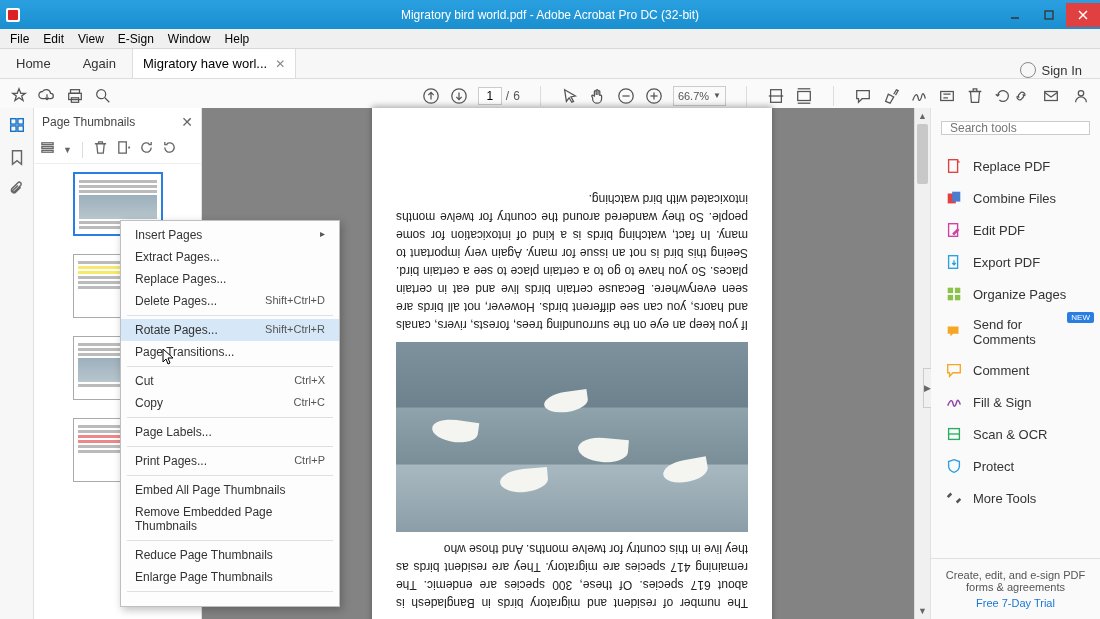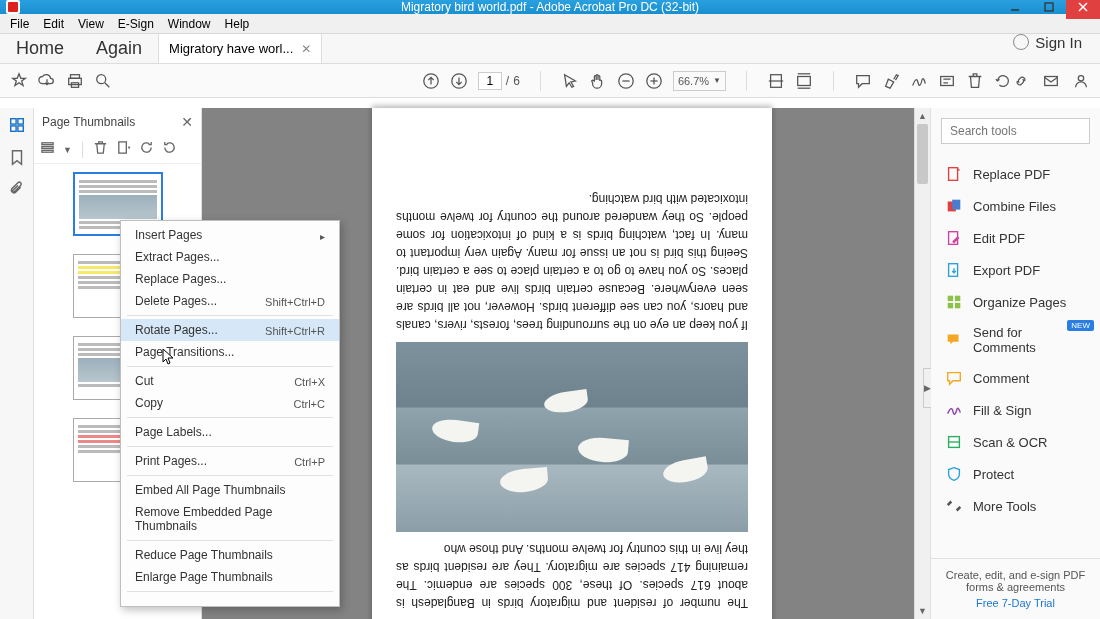--- a/index.html
+++ b/index.html
@@ -1,34 +1,34 @@
 <!DOCTYPE html>
 <html><head>
 <meta charset="utf-8">
 <style>
 * { margin: 0; padding: 0; box-sizing: border-box; font-family: "Segoe UI", Arial, sans-serif; }
 html, body { width: 1100px; height: 619px; overflow: hidden; background: #fff; }
 
-.titlebar { height: 14px; background: linear-gradient(#2aa0e0,#1a8fd0); display:flex; align-items:center; color:#fff; font-size:12px; position:relative; }
+.titlebar { height: 29px; background: linear-gradient(#2aa0e0,#1a8fd0); display:flex; align-items:center; color:#fff; font-size:12px; position:relative; }
 .titlebar .appicon { width:14px; height:14px; margin:0 6px; background:#fff; border-radius:2px; position:relative; }
 .titlebar .appicon::after{content:"";position:absolute;inset:2px;background:#d22;border-radius:1px;}
 .titlebar .title { position:absolute; left:50%; transform:translateX(-50%); }
 .titlebar .winbtns { margin-left:auto; display:flex; }
 .titlebar .winbtn { width:34px; height:24px; display:flex; align-items:center; justify-content:center; }
 .titlebar .winbtn svg{width:12px;height:12px;}
 .titlebar .winbtn.close{ background:#e04040; }
 
 .menubar { height:20px; background:#f0f0f0; border-bottom:1px solid #d8d8d8; display:flex; align-items:center; font-size:12px; padding:0 4px; gap:2px;}
 .menubar span{ padding:2px 6px; }
 
 .tabrow { height:30px; background:#f7f7f7; border-bottom:1px solid #ddd; display:flex; align-items:stretch; }
-.tabrow .hometab, .tabrow .toolstab { padding:0 16px; display:flex; align-items:center; font-size:18px; color:#333; }
+.tabrow .hometab, .tabrow .toolstab { padding:0 16px; display:flex; align-items:center; font-size:13px; color:#333; }
 .tabrow .doctab { display:flex; align-items:center; padding:0 10px; border-left:1px solid #ddd; border-right:1px solid #ddd; background:#fff; font-size:13px; gap:8px;}
 .tabrow .doctab .x{ color:#888; font-size:12px;}
-.tabrow .signin { margin-left:auto; padding:0 18px; display:flex; align-items:flex-start; font-size:15px; color:#333; gap:6px;}
+.tabrow .signin { margin-left:auto; padding:0 18px; display:flex; align-items:flex-end; font-size:13px; color:#333; gap:6px;}
 .tabrow .signin .usr{width:16px;height:16px;border:1px solid #888;border-radius:50%;position:relative;}
 
 .toolbar { height:34px; border-bottom:1px solid #ddd; display:flex; align-items:center; padding:0 10px; position:relative; background:#fafafa;}
 .tgrp{display:flex;align-items:center;gap:10px;}
 .tbic{width:18px;height:18px;display:flex;align-items:center;justify-content:center;color:#555;}
 .tbic svg{width:18px;height:18px;stroke:#555;fill:none;stroke-width:1.4;}
 .toolbar .sep{width:1px;height:20px;background:#ddd;margin:0 10px;}
 .toolbar .pagebox{display:flex;align-items:center;gap:4px;font-size:12px;color:#555;}
 .toolbar .pagebox input{width:24px;text-align:center;border:1px solid #ccc;height:18px;font-size:12px;}
 .toolbar .zoompct{border:1px solid #ccc;height:20px;font-size:11px;display:flex;align-items:center;padding:0 4px;gap:4px;color:#555;}
@@ -63,32 +63,32 @@
 .canvas .scrollbar .arrow{height:16px;display:flex;align-items:center;justify-content:center;color:#666;font-size:9px;}
 .canvas .scrollbar .track{position:absolute;top:16px;bottom:16px;left:2px;right:2px;}
 .canvas .scrollbar .thumb{position:absolute;top:0;height:60px;left:0;right:0;background:#c8c8c8;border-radius:2px;}
 .page{position:absolute;left:170px;top:0;width:400px;height:540px;background:#fff;box-shadow:0 2px 6px rgba(0,0,0,.3);transform:rotate(180deg);padding:30px 24px;font-size:12px;color:#222;line-height:1.5;}
 .page .para{margin:6px 0;text-align:justify;}
 .page .photo{height:190px;margin:8px 0;background:linear-gradient(180deg,#8b9ea8 0%,#a8b8c0 35%,#7a8e98 36%,#8fa3ad 65%,#6d828d 66%,#7d929d 100%);position:relative;}
 .page .bird{position:absolute;background:#f4f4f0;border-radius:50% 50% 50% 0;}
 
 .rightpanel{ width:170px; background:#fafafa; border-left:1px solid #e0e0e0; display:flex; flex-direction:column;}
 .rightpanel .search{margin:10px;}
-.rightpanel .search input{width:100%;height:26px;border:1px solid #ccc;padding:0 8px;font-size:12px;color:#888;}
+.rightpanel .search input{width:100%;height:14px;border:1px solid #ccc;padding:0 8px;font-size:12px;color:#888;}
 .rightpanel .tools{flex:1;padding:4px 0;overflow:auto;}
 .rightpanel .tool{display:flex;align-items:center;padding:7px 14px;font-size:13px;color:#333;gap:10px;position:relative;}
 .rightpanel .tool .ico{width:18px;height:18px;flex-shrink:0;}
 .rightpanel .tool .ico svg{width:18px;height:18px;}
 .rightpanel .tool .badge{position:absolute;right:6px;top:2px;background:#2a7de1;color:#fff;font-size:8px;padding:1px 4px;border-radius:2px;}
 .rightpanel .trial{border-top:1px solid #e0e0e0;padding:10px;text-align:center;font-size:11px;color:#555;}
 .rightpanel .trial .link{color:#1976d2;margin-top:4px;}
 .rightpanel .collapse{position:absolute;left:-8px;top:260px;width:8px;height:40px;background:#f0f0f0;border:1px solid #ccc;border-right:none;display:flex;align-items:center;justify-content:center;font-size:9px;color:#666;}
 
 .ctxmenu{position:absolute;left:120px;top:220px;width:220px;background:#fdfdfd;border:1px solid #bfbfbf;box-shadow:2px 3px 8px rgba(0,0,0,.25);font-size:12px;color:#333;padding:3px 0;z-index:1000;}
-.ctxmenu .item{display:flex;align-items:flex-end;justify-content:space-between;padding:4px 14px;}
+.ctxmenu .item{display:flex;align-items:flex-start;justify-content:space-between;padding:4px 14px;}
 .ctxmenu .item.hover{background:#d6e8f7;}
 .ctxmenu .item .arrow{font-size:10px;color:#555;}
 .ctxmenu .item .sc{color:#555;font-size:11px;}
 .ctxmenu .div{height:1px;background:#e0e0e0;margin:3px 6px;}
 
 .cursor{position:absolute;left:162px;top:348px;z-index:1100;pointer-events:none;}
 .cursor svg{width:14px;height:18px;}
 </style>
 </head>
 <body>

